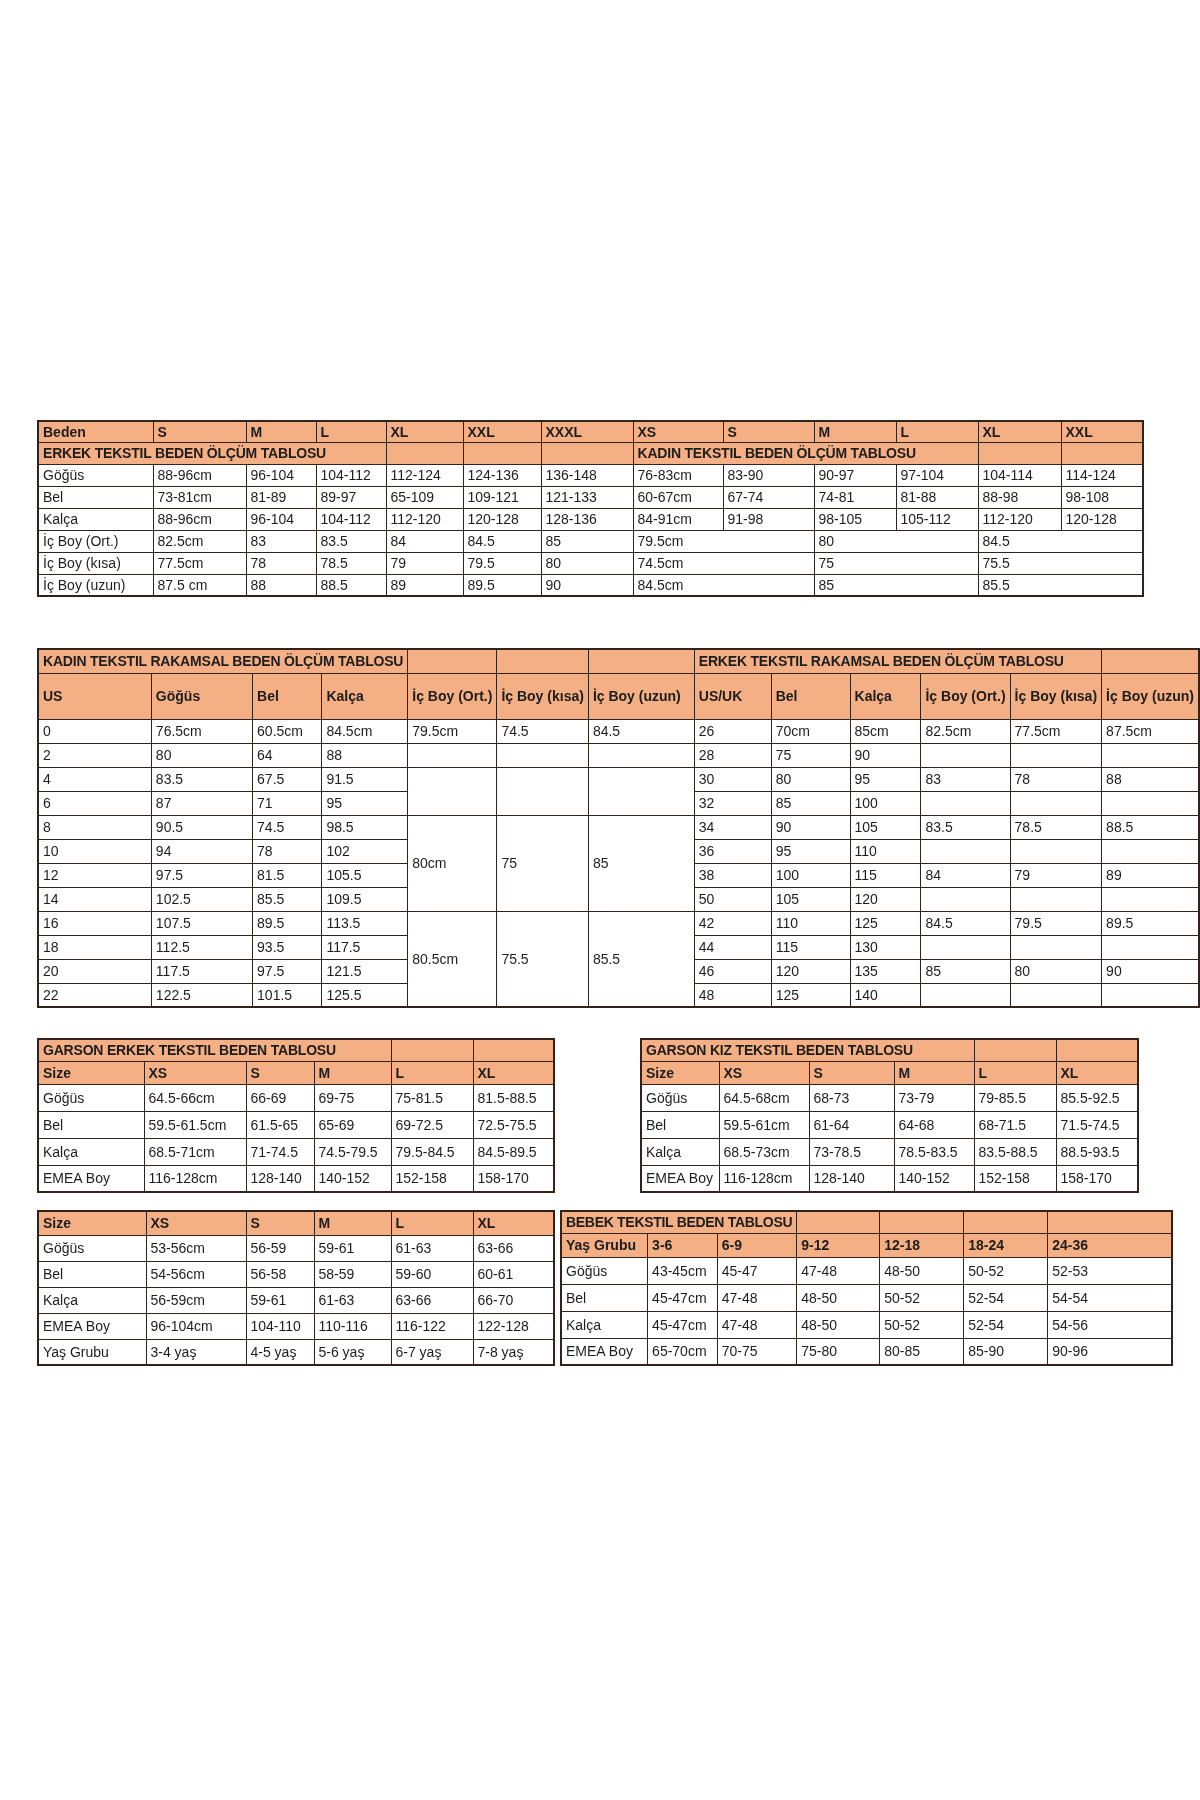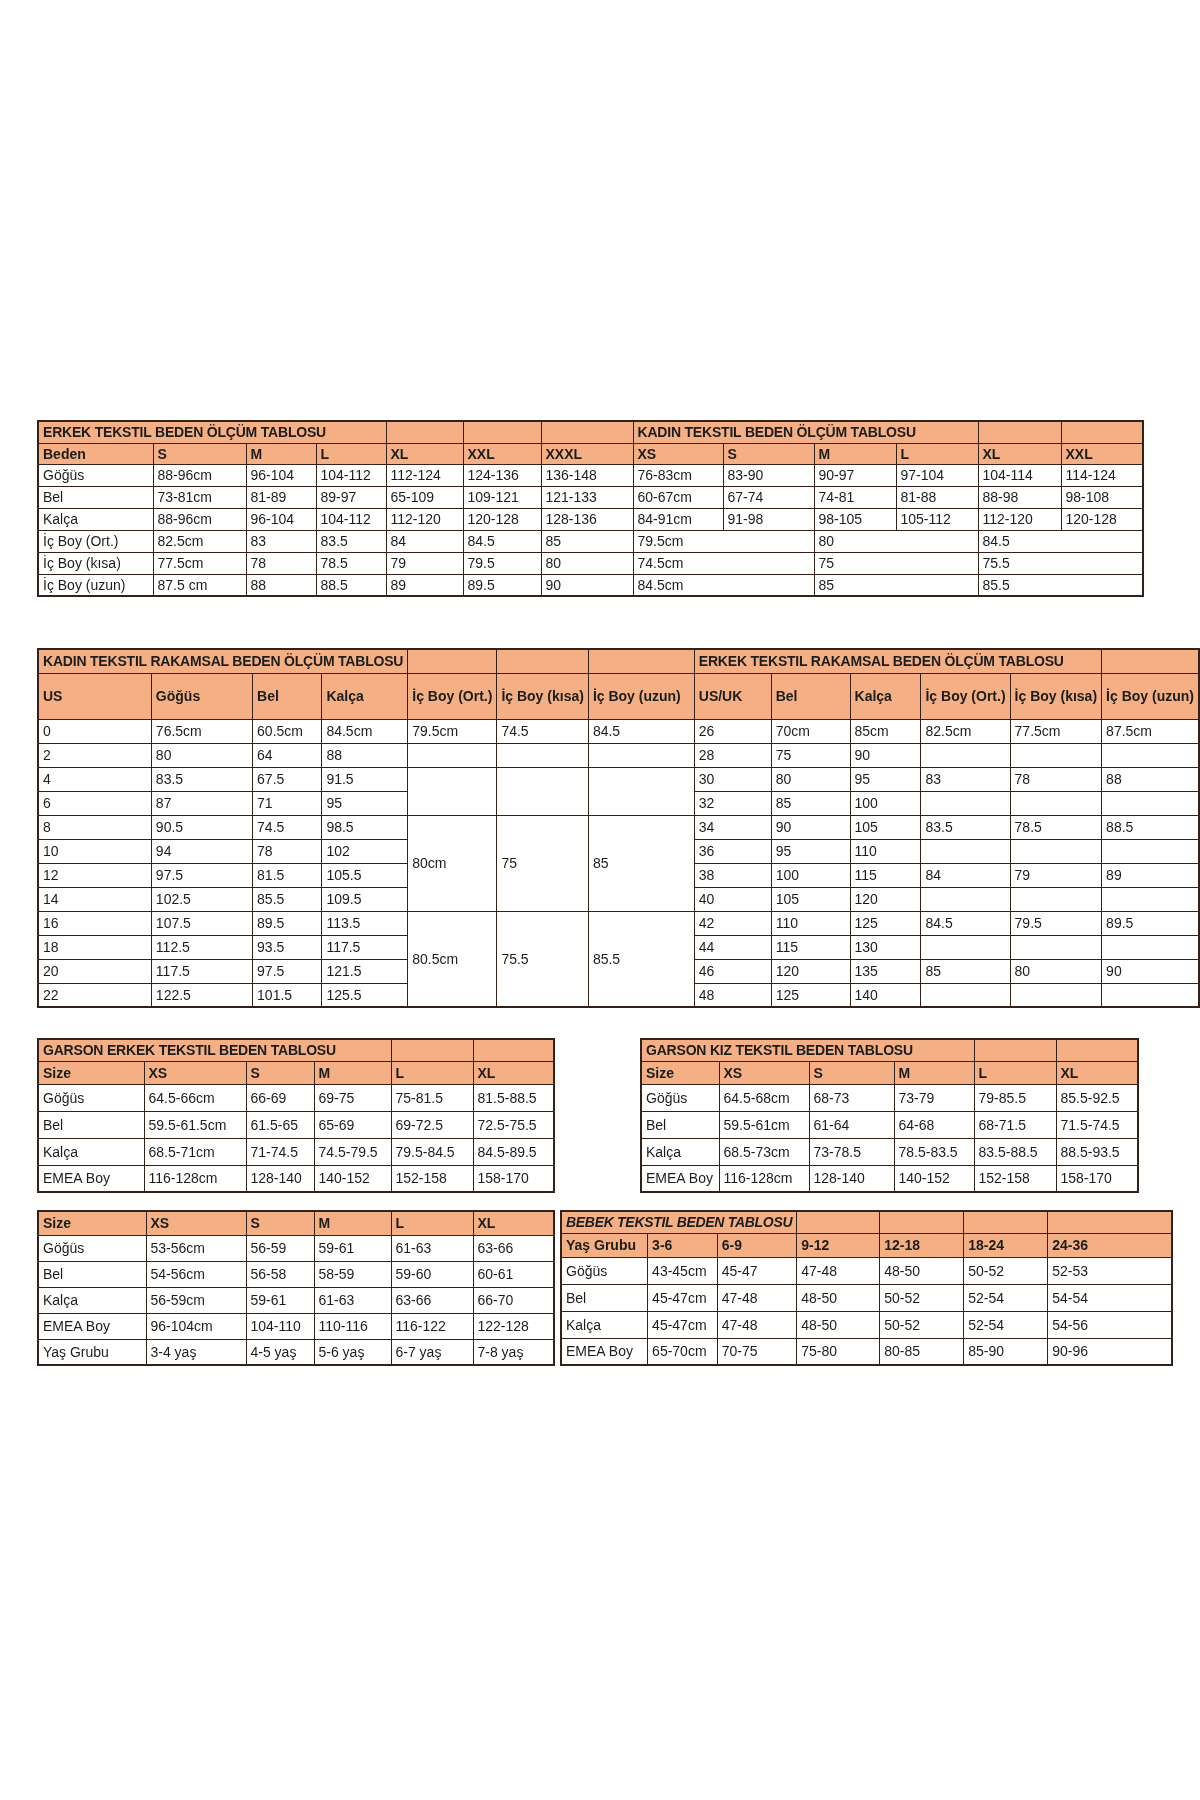--- a/index.html
+++ b/index.html
@@ -16,21 +16,21 @@
     padding:0 4px;
     font-size:14px;
     color:#1d1d1d;
     vertical-align:middle;
     overflow:hidden;
     white-space:nowrap;
     text-align:left;
   }
   td.h{background:#F4B084;font-weight:700;color:#111;}
   td.title{font-size:14px;letter-spacing:-0.2px;}
-  td.small{font-size:12.5px;letter-spacing:-0.3px;font-style:italic;}
+  td.small{font-size:12.5px;letter-spacing:-0.3px;}
   td.c{text-align:center;}
   td.top{vertical-align:top;}
   td.bot{vertical-align:bottom;}
   td.hw{white-space:normal;line-height:1.15;padding-bottom:2px;}
   td.tkl{border-left-width:2px;}
   td.tkb{border-bottom-width:2px;}
   td.tkt{border-top-width:2px;}
   #t0{left:37px;top:420px;}
   #t1{left:37px;top:648px;}
   #t2{left:37px;top:1038px;}
@@ -51,43 +51,43 @@
       <col style="width: 78px;">
       <col style="width: 92px;">
       <col style="width: 90px;">
       <col style="width: 91px;">
       <col style="width: 82px;">
       <col style="width: 82px;">
       <col style="width: 83px;">
       <col style="width: 82px;">
     </colgroup>
     <tbody>
-      <tr style="height: 22px;">
-        <td class="h title" colspan="4">ERKEK TEKSTIL BEDEN ÖLÇÜM TABLOSU</td>
-        <td class="h"></td>
-        <td class="h"></td>
-        <td class="h"></td>
-        <td class="h title tkl" colspan="4">KADIN TEKSTIL BEDEN ÖLÇÜM TABLOSU</td>
-        <td class="h"></td>
-        <td class="h"></td>
-      </tr>
       <tr style="height: 21px;">
         <td class="h tkb">Beden</td>
         <td class="h c tkb">S</td>
         <td class="h c tkb">M</td>
         <td class="h c tkb">L</td>
         <td class="h c tkb">XL</td>
         <td class="h c tkb">XXL</td>
         <td class="h c tkb">XXXL</td>
         <td class="h c tkb tkl">XS</td>
         <td class="h c tkb">S</td>
         <td class="h c tkb">M</td>
         <td class="h c tkb">L</td>
         <td class="h c tkb">XL</td>
         <td class="h c tkb">XXL</td>
+      </tr>
+      <tr style="height: 22px;">
+        <td class="h title" colspan="4">ERKEK TEKSTIL BEDEN ÖLÇÜM TABLOSU</td>
+        <td class="h"></td>
+        <td class="h"></td>
+        <td class="h"></td>
+        <td class="h title tkl" colspan="4">KADIN TEKSTIL BEDEN ÖLÇÜM TABLOSU</td>
+        <td class="h"></td>
+        <td class="h"></td>
       </tr>
       <tr style="height: 22px;">
         <td>Göğüs</td>
         <td>88-96cm</td>
         <td>96-104</td>
         <td>104-112</td>
         <td>112-124</td>
         <td>124-136</td>
         <td>136-148</td>
         <td class="tkl">76-83cm</td>
@@ -299,21 +299,21 @@
         <td>115</td>
         <td>84</td>
         <td>79</td>
         <td>89</td>
       </tr>
       <tr style="height: 24px; margin-left: 40px;">
         <td>14</td>
         <td>102.5</td>
         <td>85.5</td>
         <td>109.5</td>
-        <td class="tkl">40</td>
+        <td class="tkl">50</td>
         <td>105</td>
         <td>120</td>
         <td></td>
         <td></td>
         <td></td>
       </tr>
       <tr style="height: 24px;">
         <td>16</td>
         <td>107.5</td>
         <td>89.5</td>

